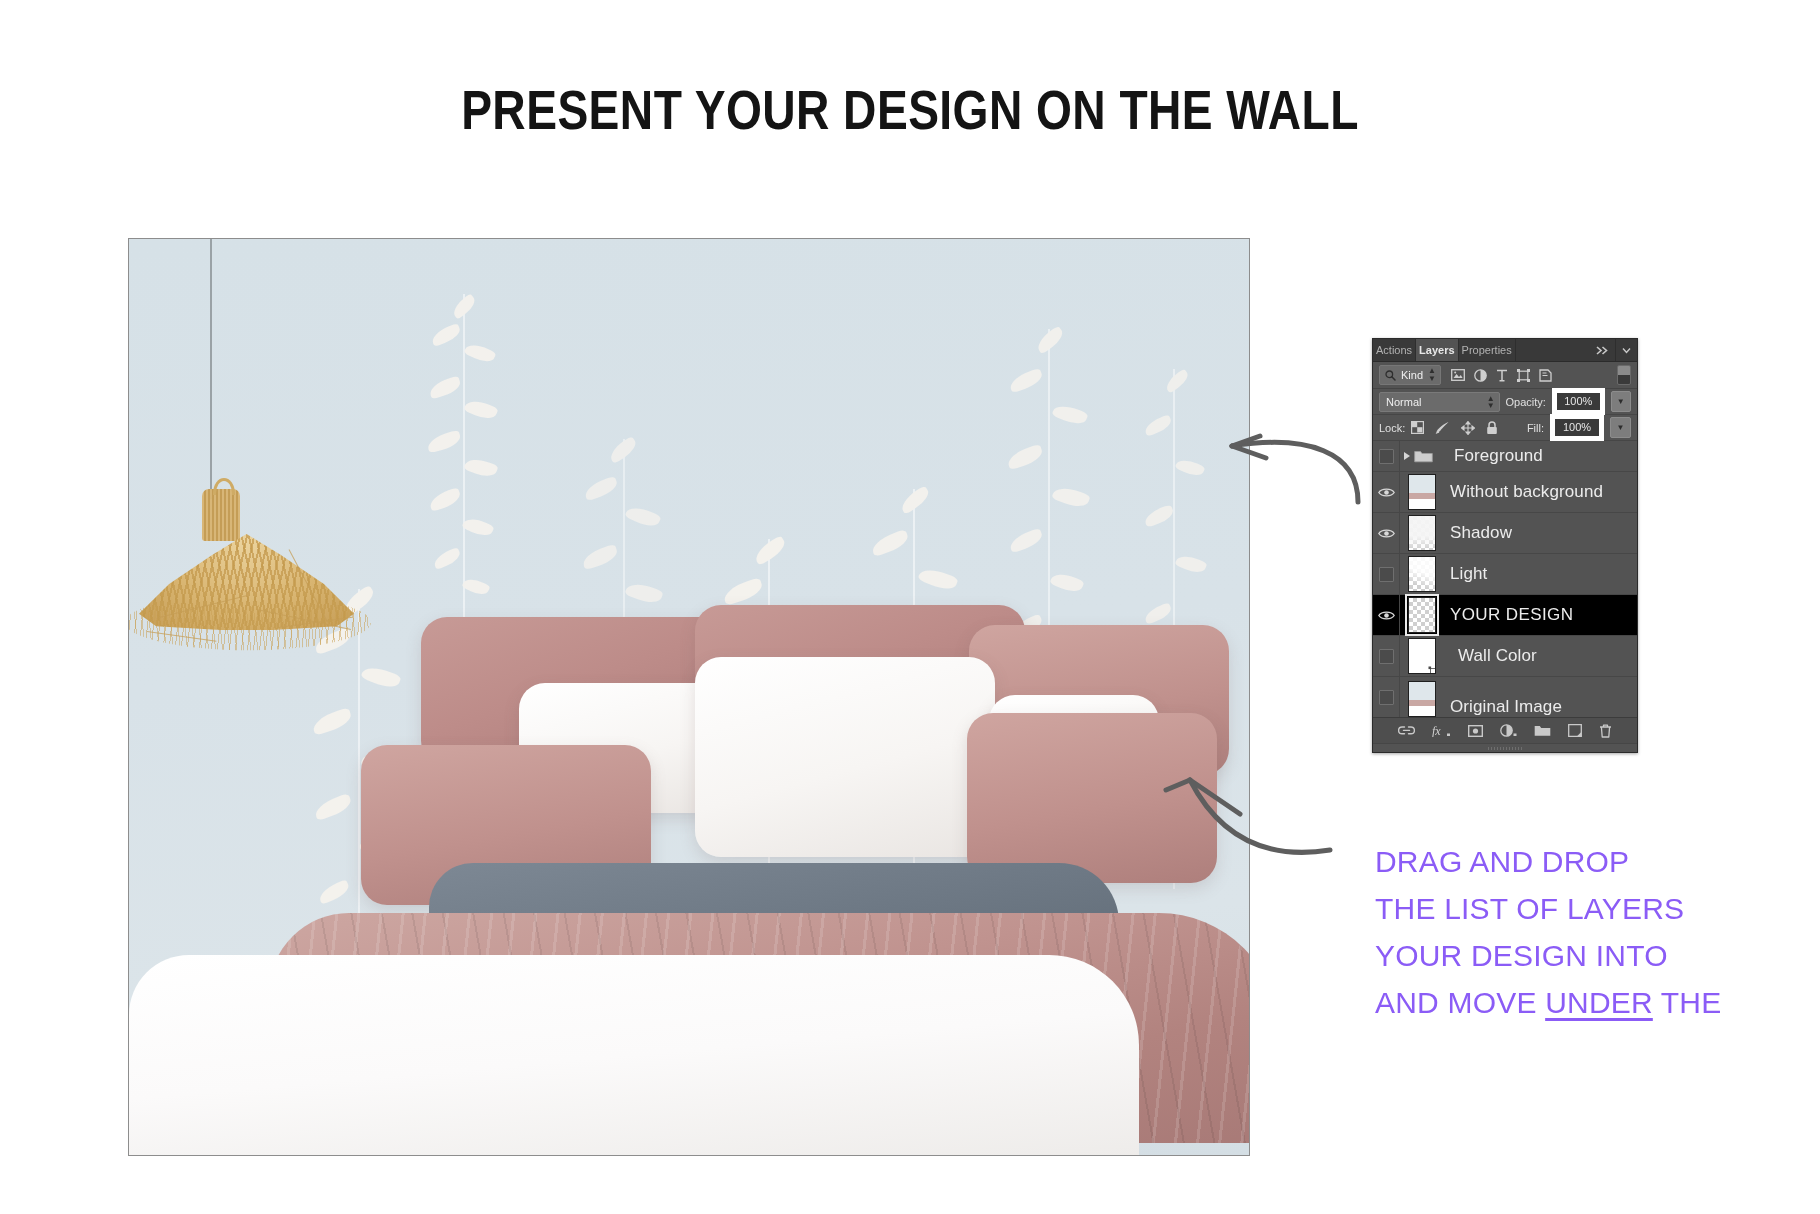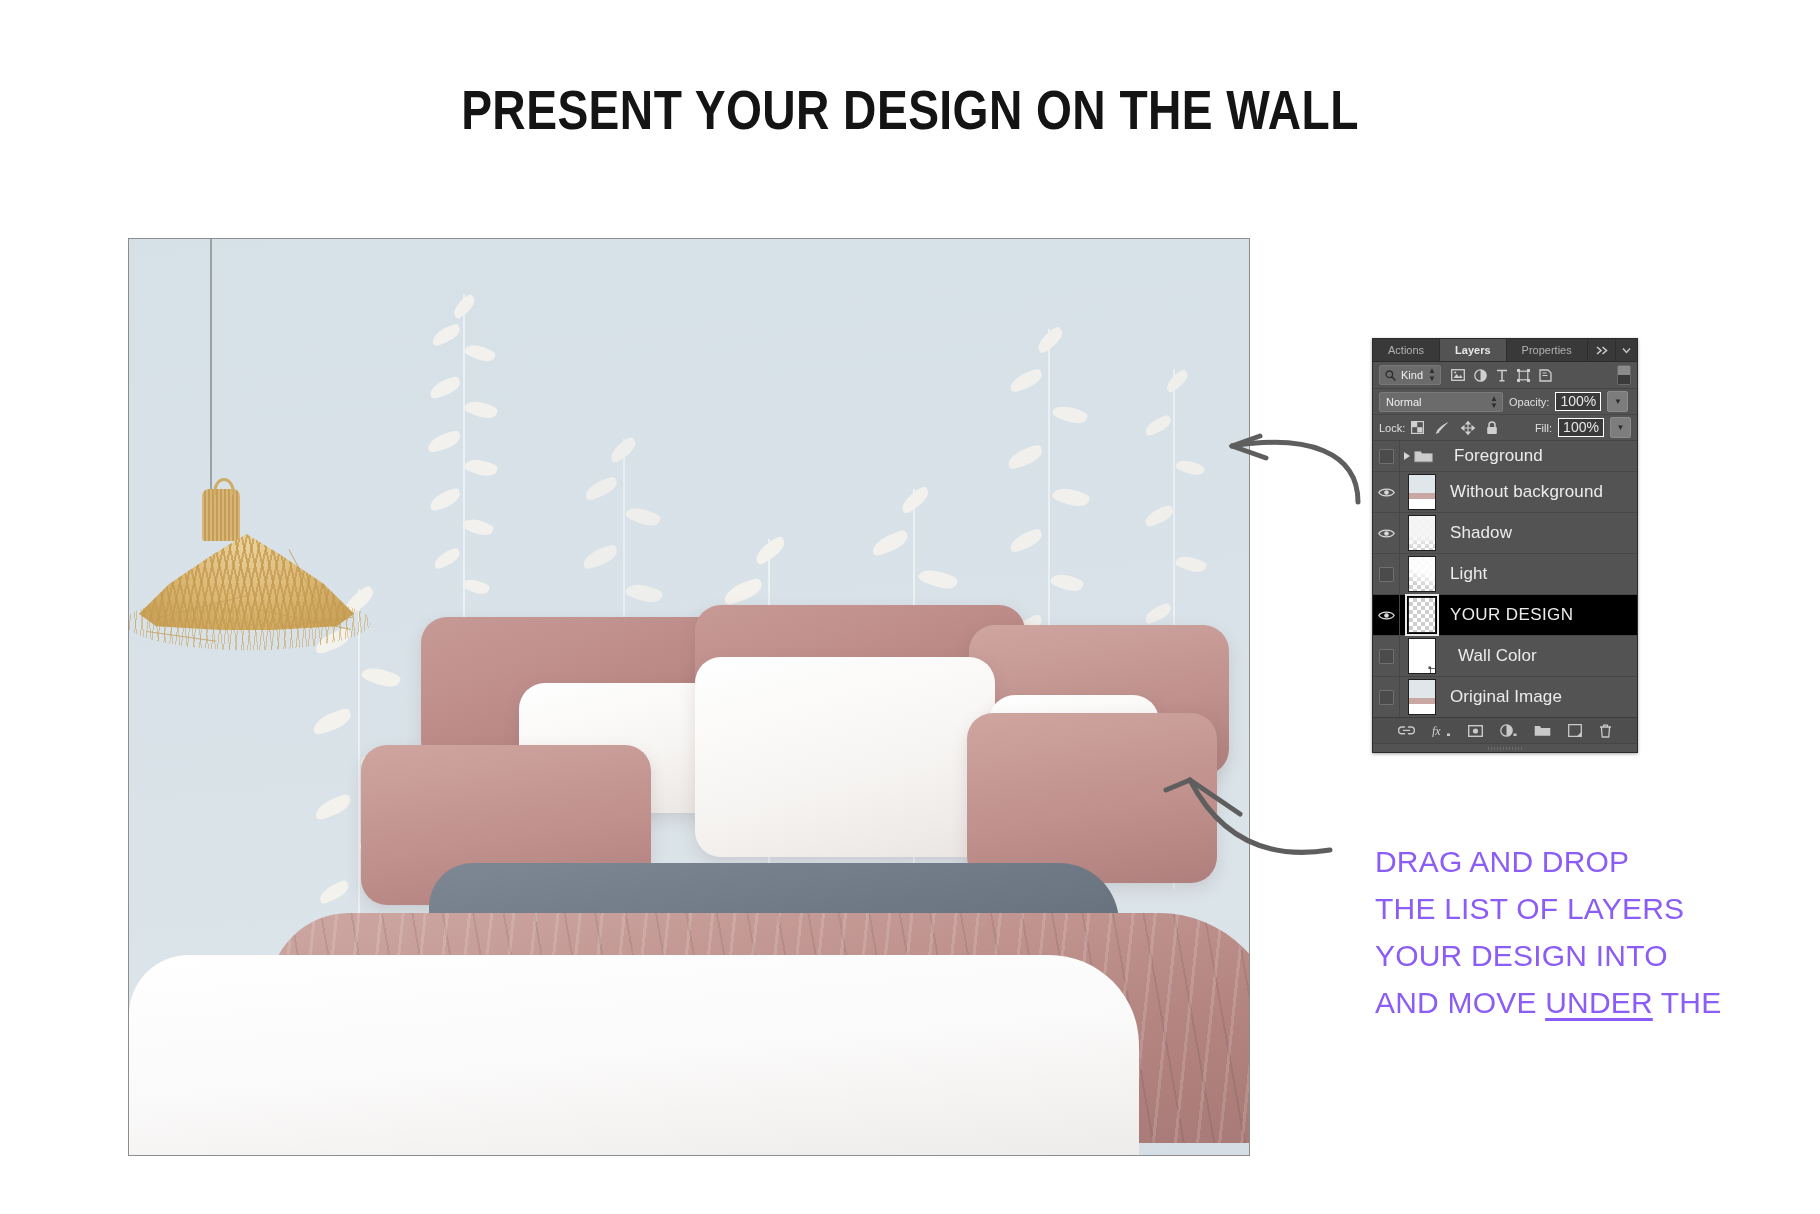--- a/index.html
+++ b/index.html
@@ -265,21 +265,21 @@
   .ps-tabbar {
     display: flex;
     align-items: stretch;
     height: 22px;
     background: #393939;
     border-bottom: 1px solid #2b2b2b;
   }
   .ps-tab {
     display: flex;
     align-items: center;
-    padding: 0 15px;
+    padding: 0 3px;
     font-size: 11px;
     color: #b2b2b2;
     background: #393939;
     border-right: 1px solid #2e2e2e;
     white-space: nowrap;
   }
   .ps-tab.active {
     background: #535353;
     color: #e8e8e8;
     font-weight: 700;
@@ -353,23 +353,23 @@
     border-radius: 2px;
     color: #efefef;
     font-size: 11px;
   }
   .ps-num {
     width: 44px;
     height: 17px;
     line-height: 17px;
     text-align: center;
     background: #3a3a3a;
-    border: 1px solid #ffffff;
+    border: 5px solid #ffffff;
     color: #e6e6e6;
-    font-size: 14px;
+    font-size: 11px;
   }
   .ps-caret-btn {
     width: 19px; height: 19px;
     background: #7d7d7d;
     border: 1px solid #8c8c8c;
     border-radius: 2px;
     display: flex; align-items: center; justify-content: center;
     color: #2c2c2c; font-size: 8px;
   }
   .ps-lock-icons { display: flex; align-items: center; gap: 11px; color: #cfcfcf; }
@@ -805,21 +805,21 @@
               <rect x="0.5" y="0.5" width="2.6" height="2.6" fill="#4a4a4a"></rect>
               <rect x="8.9" y="0.5" width="2.6" height="2.6" fill="#4a4a4a"></rect>
               <rect x="0.5" y="7.9" width="2.6" height="2.6" fill="#4a4a4a"></rect>
               <rect x="8.9" y="7.9" width="2.6" height="2.6" fill="#4a4a4a"></rect>
             </svg>
         </div>
       </div>
       <span class="ps-layer-name" style="padding-left:14px;">Wall Color</span>
     </div>
 
-    <div class="ps-layer" style="border-bottom:none;">
+    <div class="ps-layer" style="border-bottom:none;align-items:flex-end;">
       <div class="ps-eye-cell">
         <span class="ps-eye-box"></span>
       </div>
       <div class="ps-thumb-cell">
         <div class="ps-thumb">
             <span class="photo-mini"></span>
           </div>
       </div>
       <span class="ps-layer-name">Original Image</span>
     </div>

